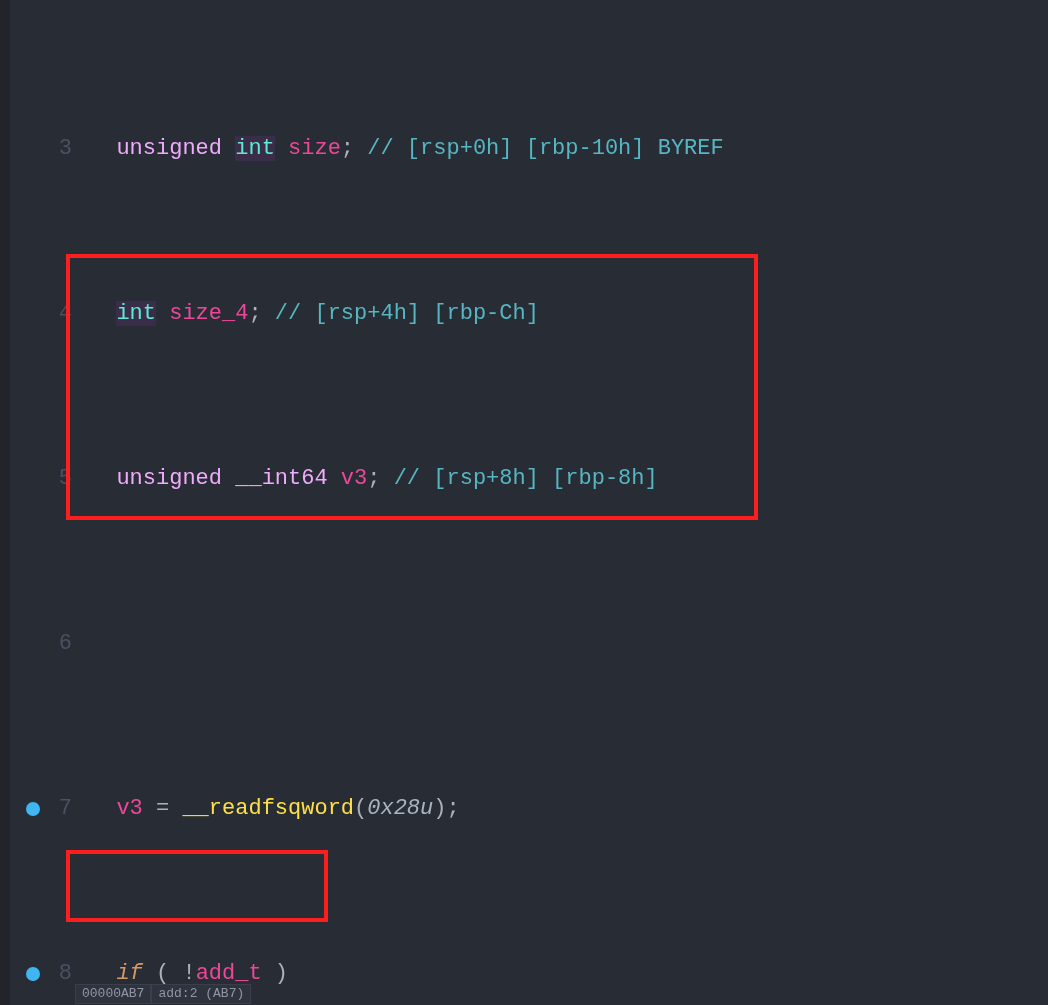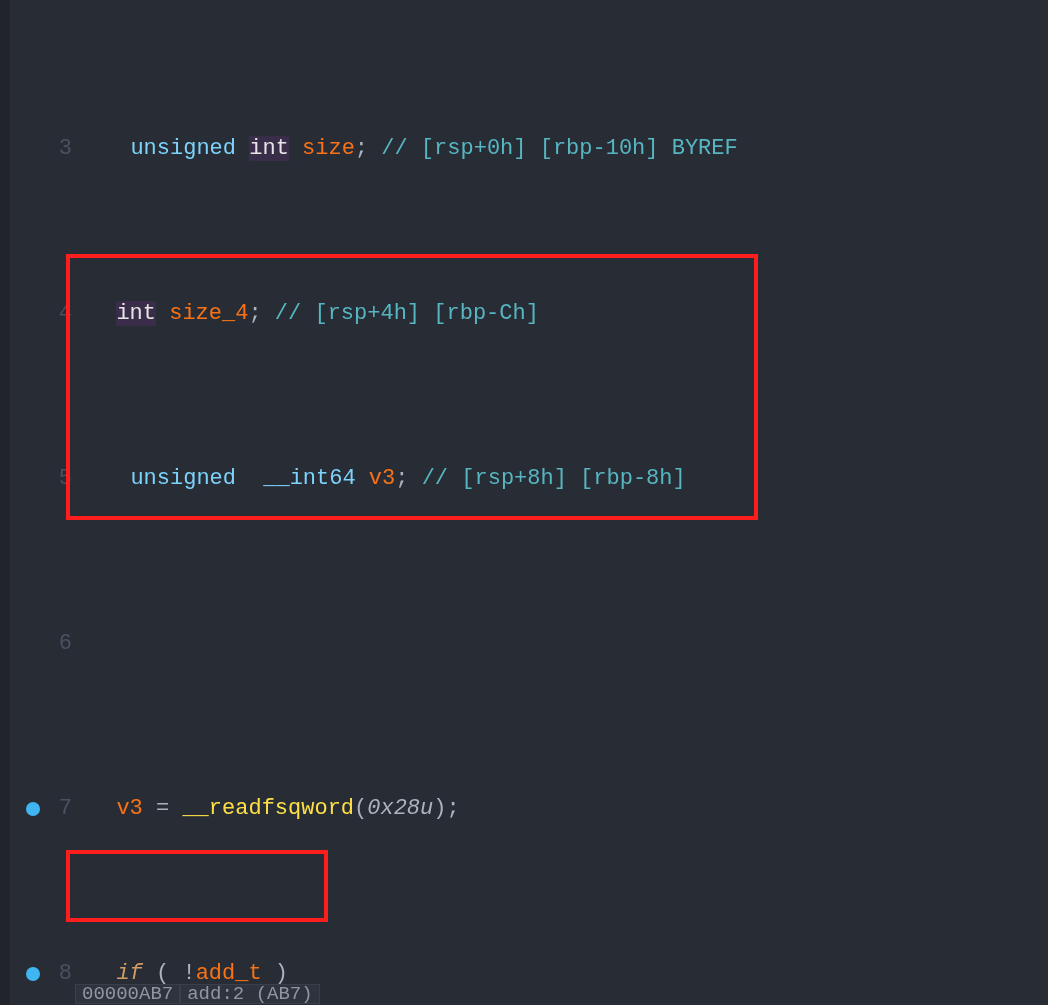--- a/index.html
+++ b/index.html
@@ -43,42 +43,42 @@
     width: 14px;
     height: 14px;
     border-radius: 50%;
   }
   .bp-on { background: #3fb6f2; }
   .code {
     flex: 1 1 auto;
   }
   
   .kw   { color: #d19a66; font-style: italic; text-align: center; }         
-  .ty   { color: #7dd3fc; margin-left: 14px; }                               
-  .ty-hl{ color: #e5e5e5; background:#3a2d49; }          
-  .var  { color: #f97316; }                               
+  .ty   { color: #f0abfc; }                               
+  .ty-hl{ color: #5eead4; background:#3a2d49; }          
+  .var  { color: #ec4899; }                               
   .fn   { color: #fde047; }                               
   .num  { color: #abb2bf; font-style: italic; }                               
   .cmt  { color: #56b6c2; text-align: right; }                               
   .op   { color: #abb2bf; }
   .pun  { color: #abb2bf; }
   
   .statusbar {
     position: absolute;
     bottom: 0;
     left: 75px;
     height: 22px;
     display: flex;
     align-items: center;
   }
   .stat-cell {
     border: 1px solid #3a3f4b;
     background: #2f333d;
     color: #8f96a3;
-    font-size: 19px;
+    font-size: 13px;
     line-height: 18px;
     padding: 0 6px;
     font-family: "Consolas","Courier New",monospace;
   }
   
   .annot {
     position: absolute;
     border: 4px solid #ff1e1e;
     box-sizing: border-box;
     pointer-events: none;

